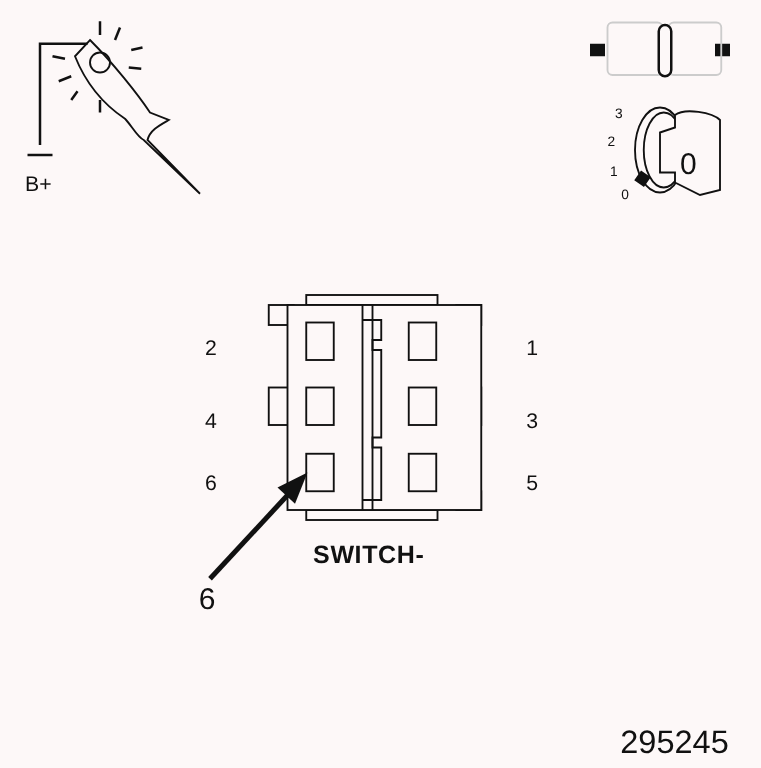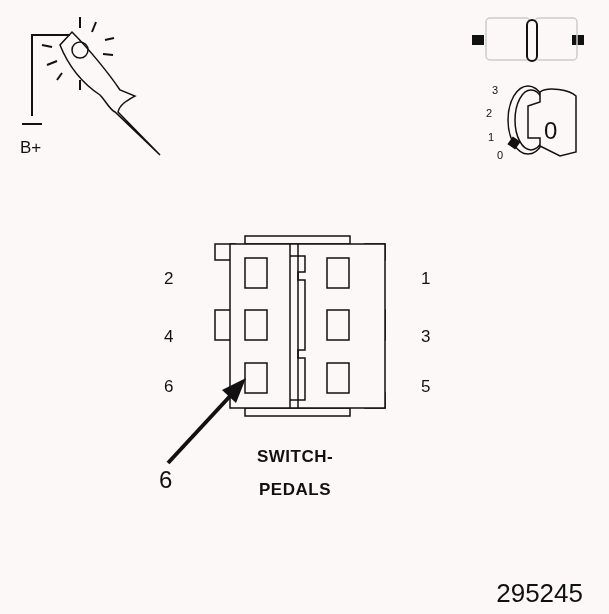--- a/index.html
+++ b/index.html
@@ -1,19 +1,19 @@
 <!DOCTYPE html>
 <html><head>
 <meta charset="utf-8">
 <style>
   html,body{margin:0;padding:0;}
   body{width:609px;height:614px;background:#fdf8f8;position:relative;overflow:hidden;font-family:"Liberation Sans",sans-serif;color:#111;}
   svg{position:absolute;left:0;top:0;}
   .lbl{position:absolute;font-size:17px;color:#111;}
-  .title{position:absolute;left:200px;width:190px;text-align:center;font-weight:bold;font-size:17px;letter-spacing:0.5px;line-height:33px;top:440px;}
+  .title{position:absolute;left:200px;width:190px;text-align:center;font-weight:bold;font-size:20px;letter-spacing:0.5px;line-height:33px;top:428px;}
   .figno{position:absolute;right:26px;top:578px;font-size:26px;}
 </style>
 </head>
 <body>
 
 <svg width="609" height="614" viewBox="0 0 609 614">
 
   <g fill="none" stroke="#111" stroke-width="2">
     <polyline points="32,116 32,35 70,35"></polyline>
     <line x1="22" y1="124" x2="42" y2="124"></line>
@@ -83,16 +83,15 @@
 <div class="lbl" style="left:164px;top:327px;">4</div>
 <div class="lbl" style="left:164px;top:377px;">6</div>
 <div class="lbl" style="left:421px;top:269px;">1</div>
 <div class="lbl" style="left:421px;top:327px;">3</div>
 <div class="lbl" style="left:421px;top:377px;">5</div>
 
 <div class="lbl" style="left:159px;top:466px;font-size:24px;">6</div>
 
 <div class="title">
   <div>SWITCH-</div>
-  <div>PEDALS</div>
 </div>
 
 <div class="figno">295245</div>
 
 </body></html>

